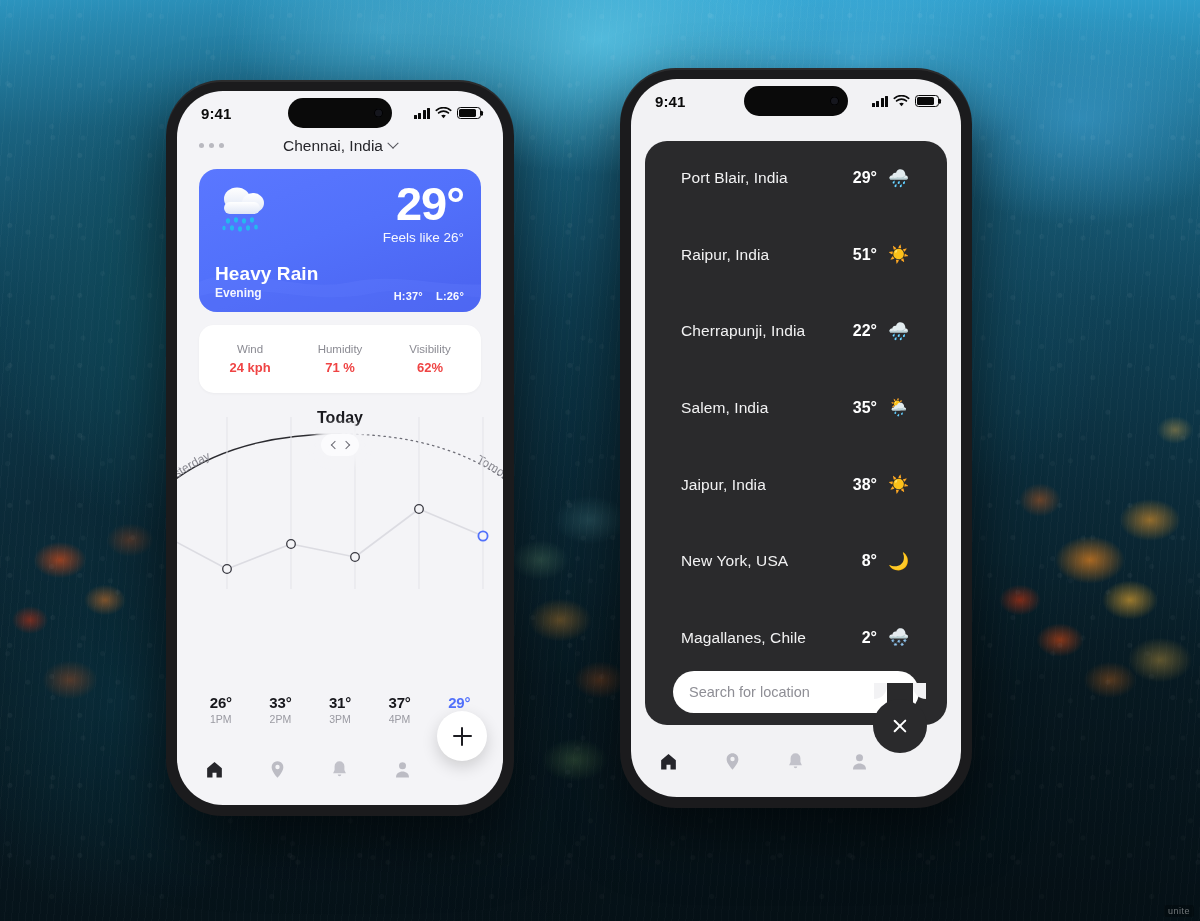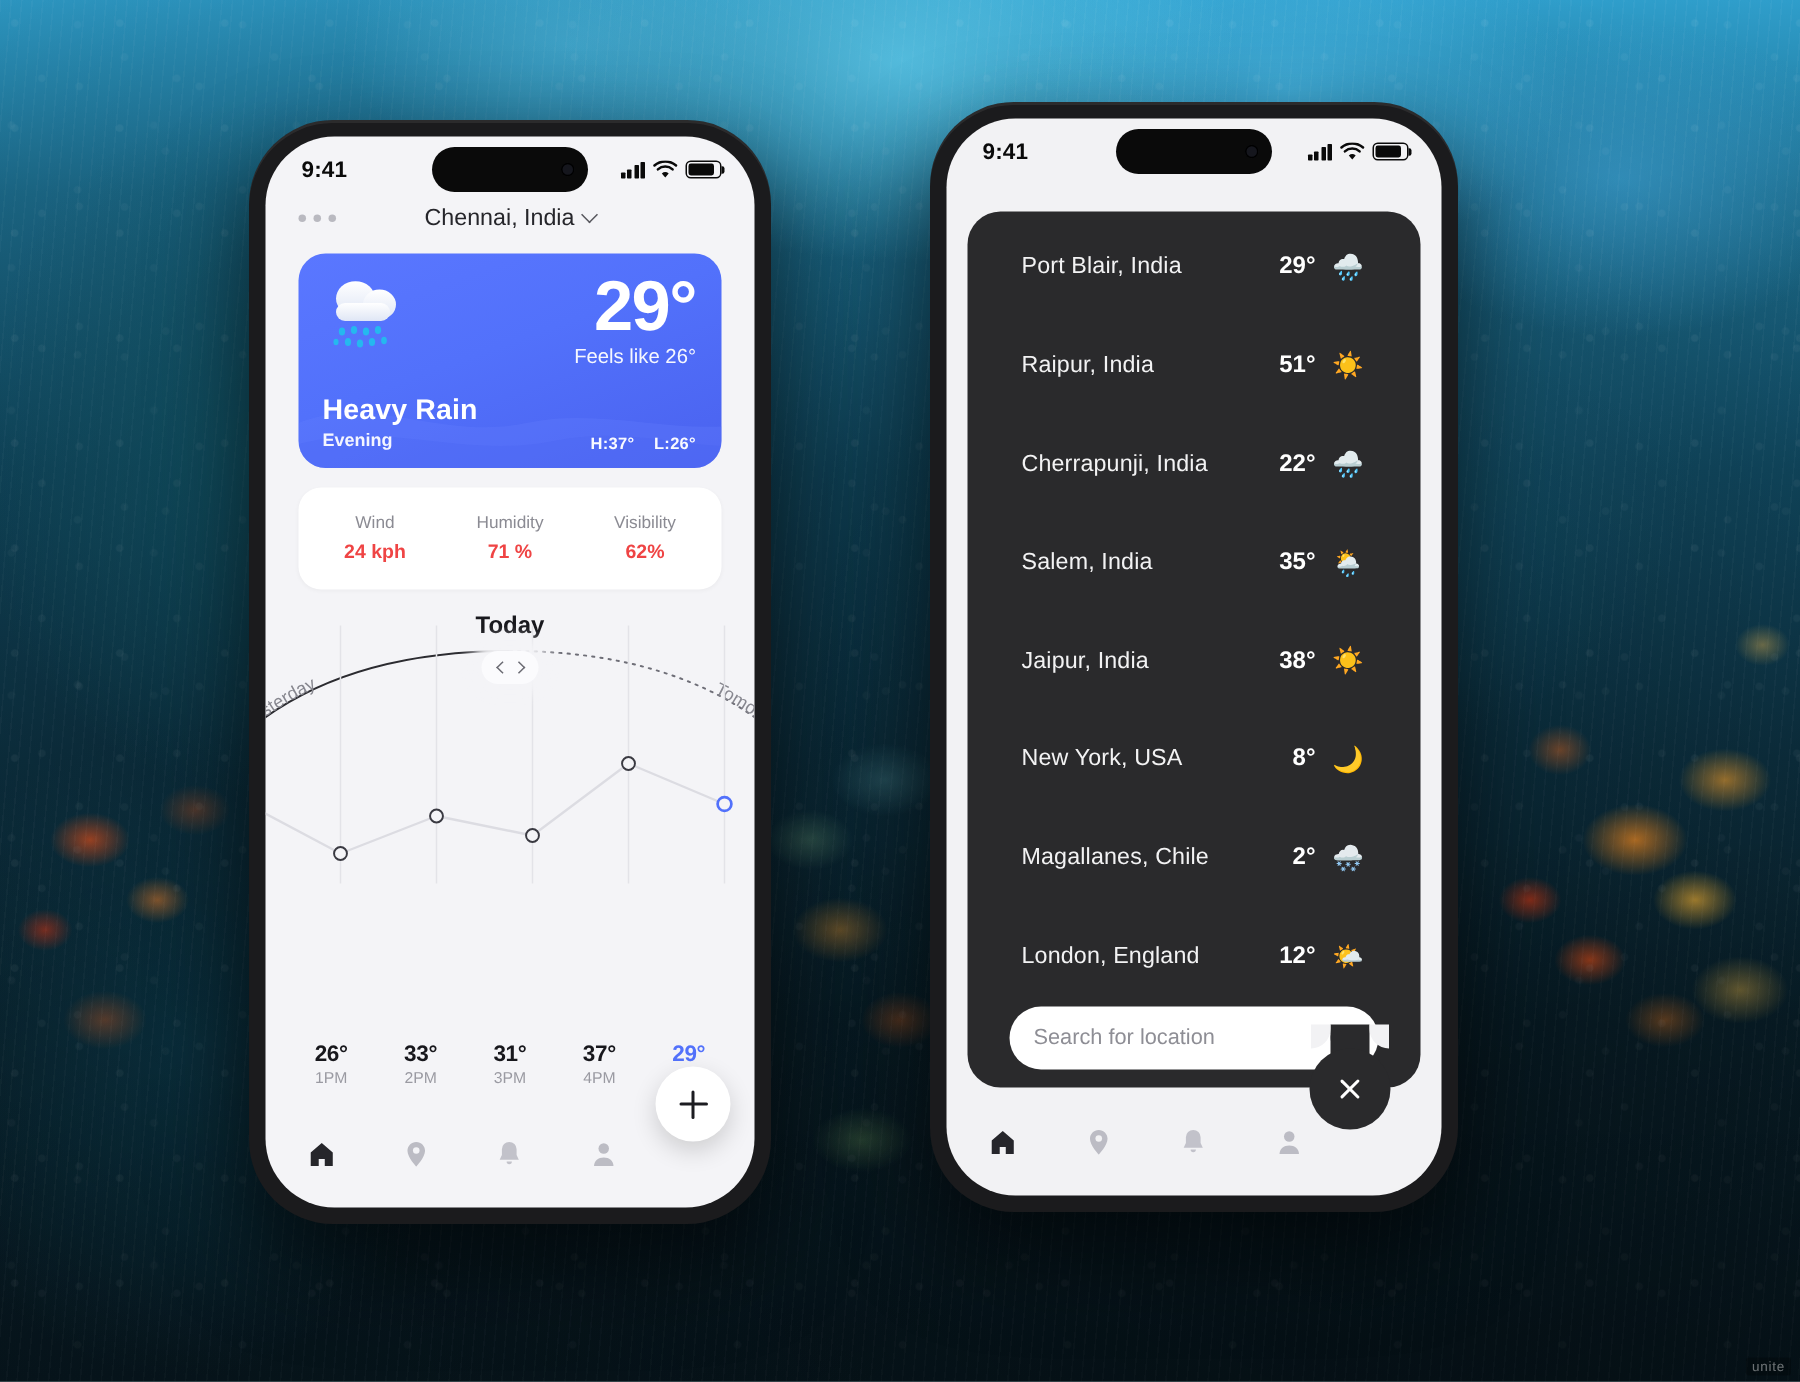--- a/index.html
+++ b/index.html
@@ -654,25 +654,20 @@
           <div class="loc-row">
             <span class="loc-name">New York, USA</span>
             <span class="loc-temp">8°</span>
             <span class="loc-ico">🌙</span>
           </div>
           <div class="loc-row">
             <span class="loc-name">Magallanes, Chile</span>
             <span class="loc-temp">2°</span>
             <span class="loc-ico">🌨️</span>
           </div>
-          <div class="loc-row">
-            <span class="loc-name">London, England</span>
-            <span class="loc-temp">12°</span>
-            <span class="loc-ico">🌤️</span>
-          </div>
         </div>
 
         <div class="searchbar">
           <input type="text" placeholder="Search for location" style="">
           <span class="mag"></span>
         </div>
 
         <div class="goo">
           <div class="neck"></div>
           <div class="close-btn">

